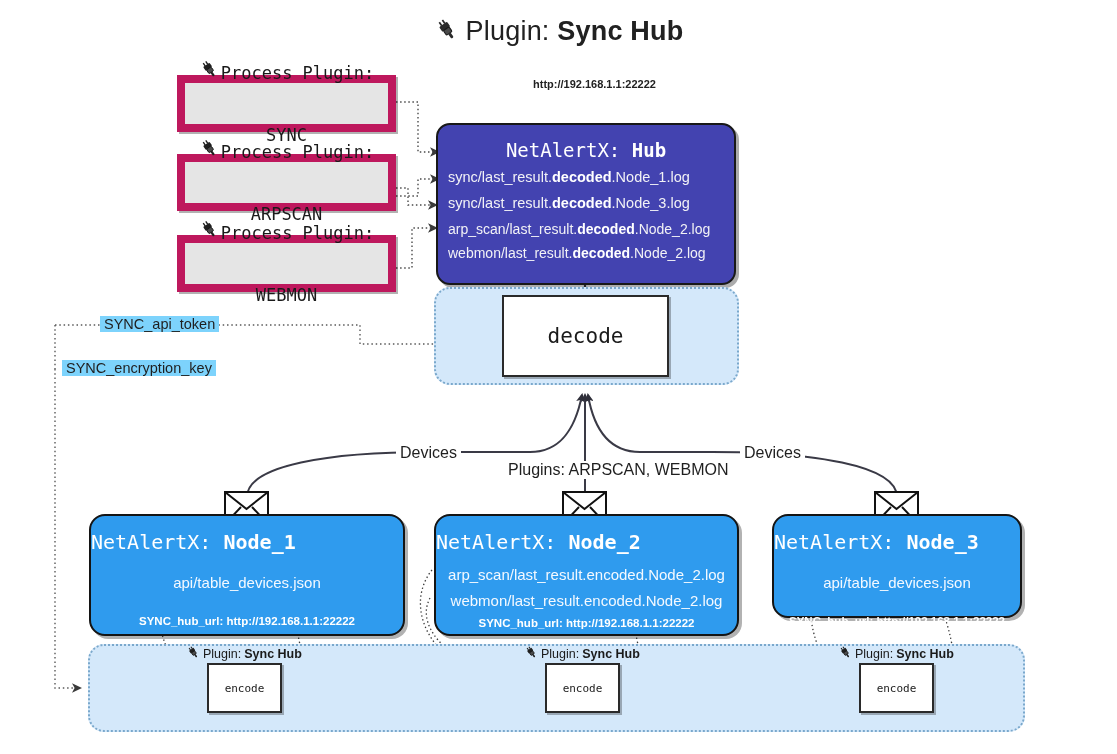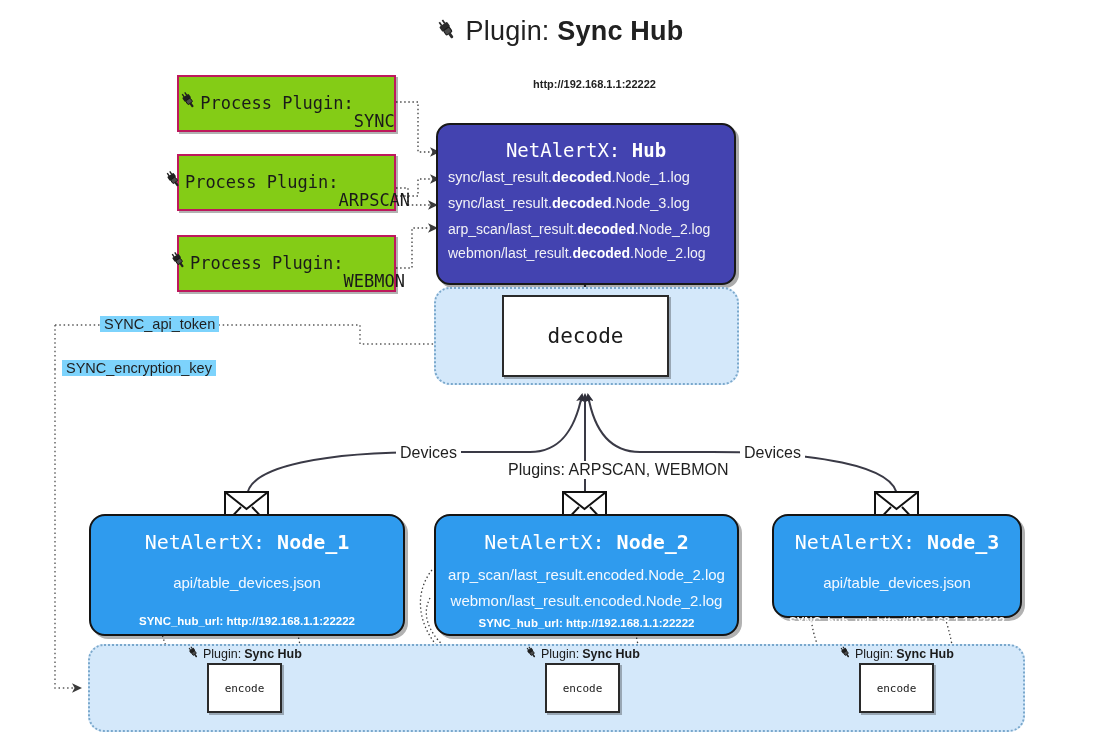--- a/index.html
+++ b/index.html
@@ -8,25 +8,25 @@
   .stage{position:absolute;left:0;top:0;width:1117px;height:754px;}
   svg.layer{position:absolute;left:0;top:0;width:1117px;height:754px;pointer-events:none;}
 
   
   .title{position:absolute;left:0;top:16px;width:1117px;text-align:center;
          font-size:27px;color:#212121;letter-spacing:0.2px;}
   .title .plug{display:inline-block;vertical-align:-3px;margin-right:6px;}
   .title .bold{font-weight:bold;}
 
   
-  .pbox{position:absolute;border:2px solid #be185d;background:#84cc16;
+  .pbox{position:absolute;border:8px solid #be185d;background:#e5e5e5;
         box-sizing:border-box;
         font-family:"DejaVu Sans Mono","Liberation Mono",monospace;
         font-size:17px;color:#1a1a1a;line-height:1.45;
-        display:flex;flex-direction:row;align-items:center;justify-content:center;
+        display:flex;flex-direction:column;align-items:center;justify-content:center;
         box-shadow:2px 2px 0 rgba(0,0,0,0.30);}
   .pbox .row1{display:flex;align-items:center;white-space:nowrap;}
   .pbox .row1 .plug{margin-right:1px;vertical-align:middle;}
   .pbox .row2{white-space:nowrap;margin-top:36px;}
 
   
   .hub{position:absolute;background:#4343b0;border:2px solid #181818;
        border-radius:14px;box-sizing:border-box;
        box-shadow:3px 3px 0 rgba(0,0,0,0.33);}
   .hub-url{position:absolute;font-size:11px;font-weight:bold;color:#222;
@@ -49,21 +49,21 @@
         box-sizing:border-box;display:flex;align-items:center;justify-content:center;
         font-family:"DejaVu Sans Mono","Liberation Mono",monospace;
         color:#1a1a1a;box-shadow:2px 2px 0 rgba(0,0,0,0.28);}
   .wbox.decode{font-size:21px;}
   .wbox.encode{font-size:11px;}
 
   
   .node{position:absolute;background:#2f9bee;border:2px solid #141414;
         border-radius:16px;box-sizing:border-box;
         box-shadow:3px 3px 0 rgba(0,0,0,0.30);}
-  .node-title{position:absolute;left:0;right:0;top:14px;text-align:center;
+  .node-title{position:absolute;left:0;right:0;top:14px;text-align:left;
               font-family:"DejaVu Sans Mono","Liberation Mono",monospace;
               font-size:20px;color:#ffffff;white-space:nowrap;}
   .node-title .b{font-weight:bold;}
   .node-line{position:absolute;left:0;right:0;text-align:center;
              font-size:15px;color:#f4f9ff;white-space:nowrap;}
   .node-url{position:absolute;left:0;right:0;text-align:center;
             font-size:11.5px;font-weight:bold;color:#ffffff;white-space:nowrap;}
 
   
   .edgelab{position:absolute;font-size:16px;color:#1f1f1f;background:#ffffff;

